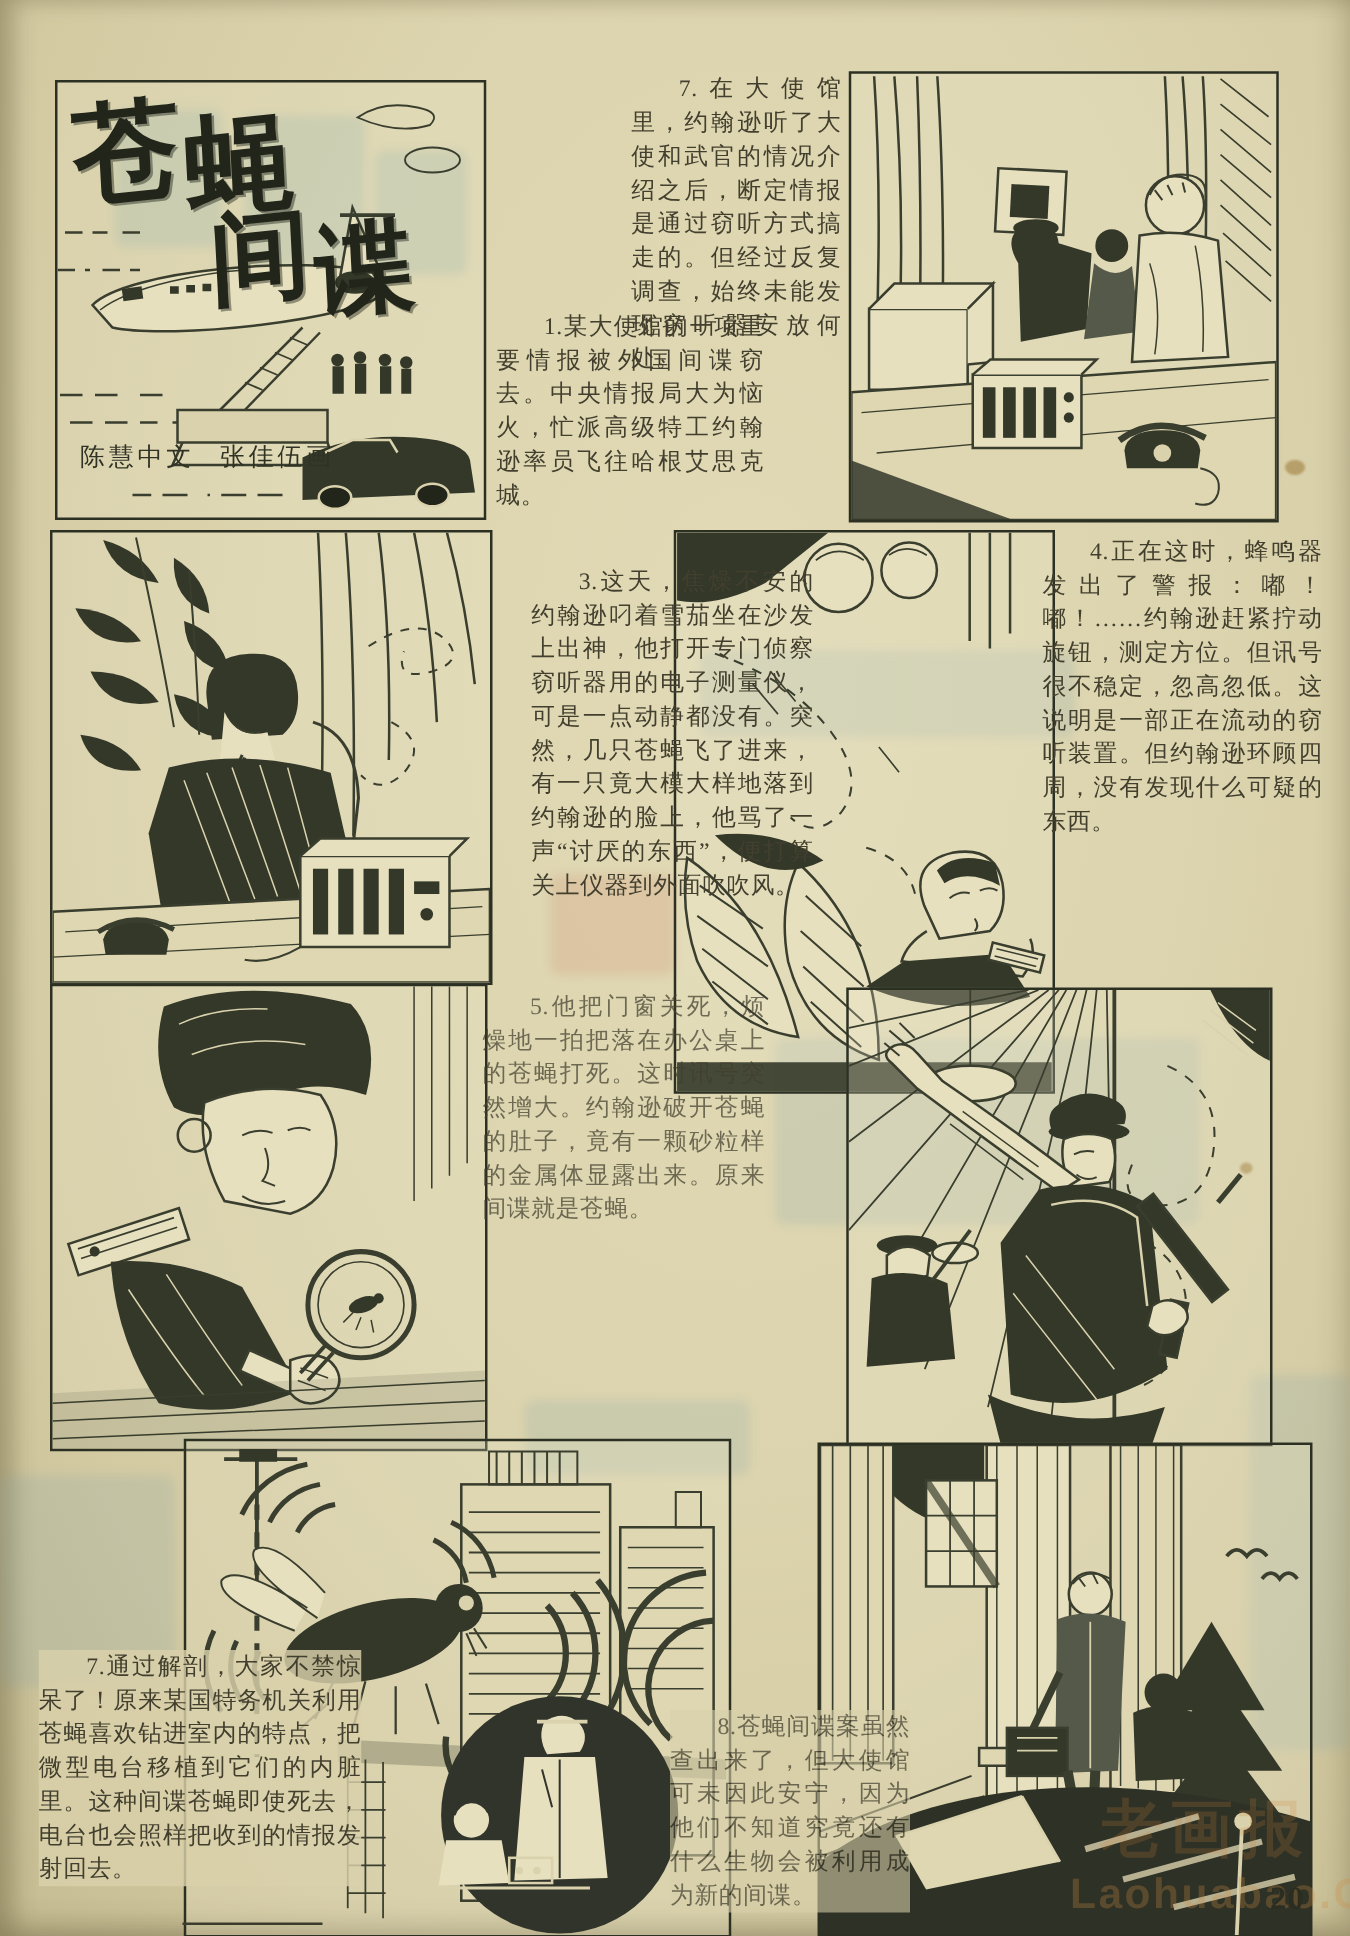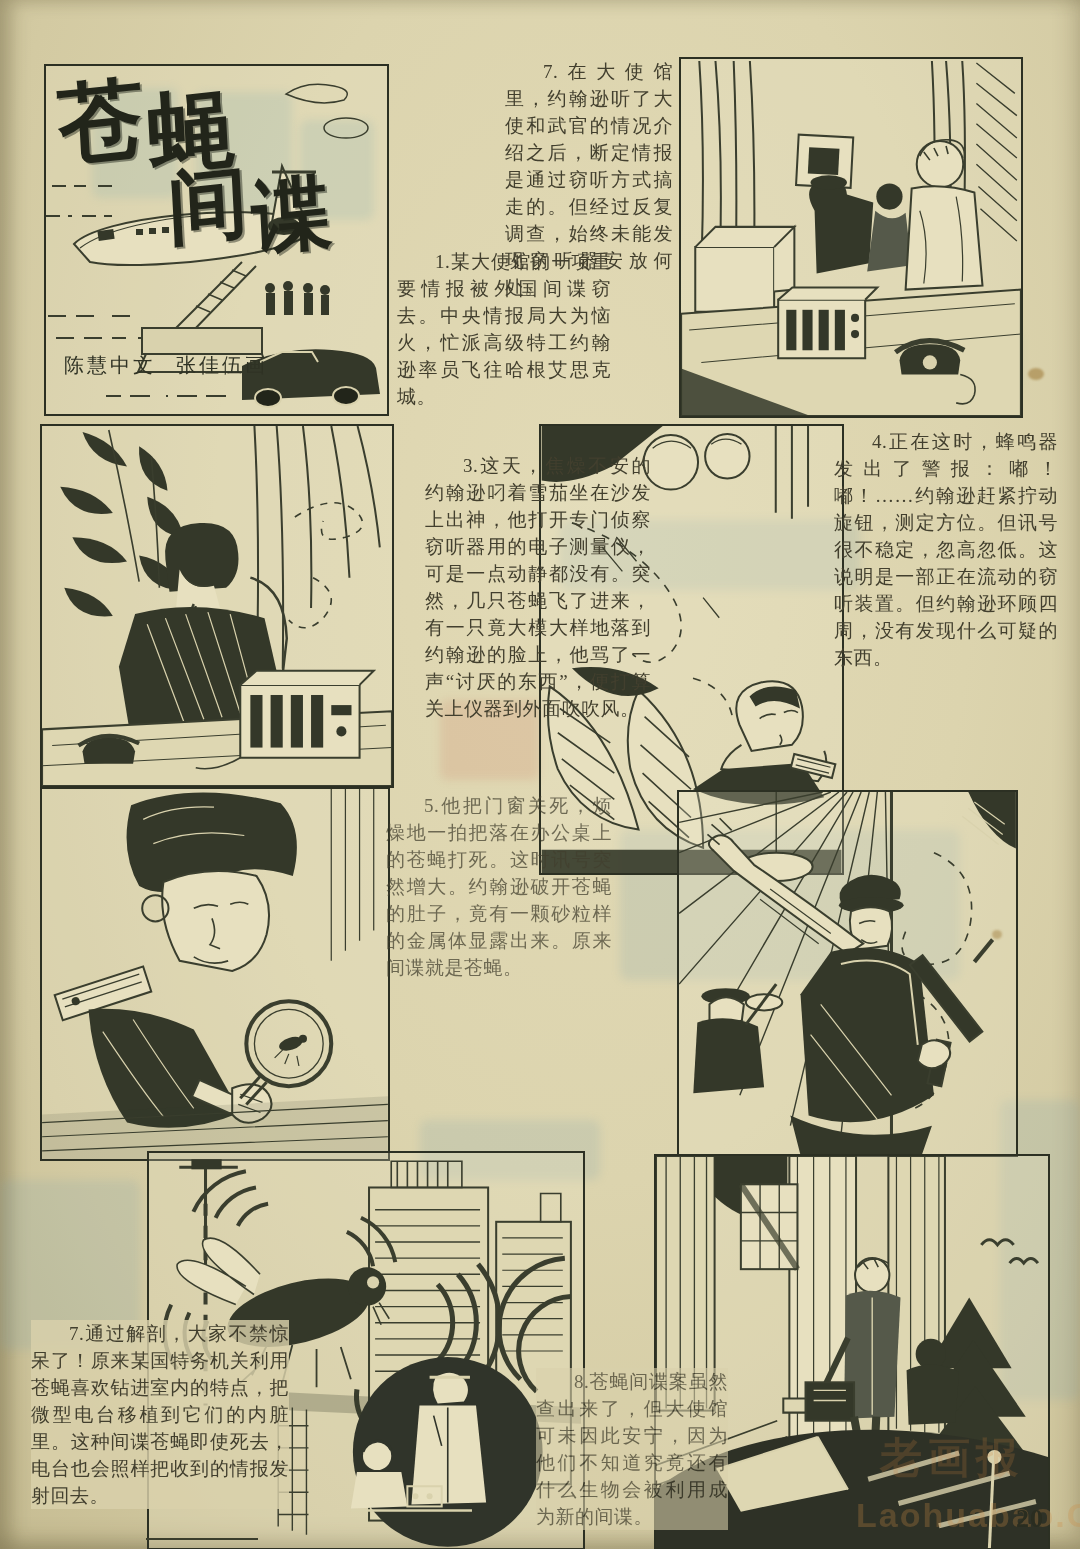--- a/index.html
+++ b/index.html
@@ -34,21 +34,21 @@
     text-shadow:2px 2px 0 rgba(34,37,26,.45);
   }
   .credits{position:absolute;z-index:3;font-size:20px;letter-spacing:3px;color:#2f3224;}
 
   .pagenum{position:absolute;z-index:4;font-size:26px;font-weight:bold;color:#2a2d20;letter-spacing:1px;}
   .watermark{
     position:absolute;z-index:4;font-family:"Liberation Sans","DejaVu Sans",sans-serif;
     font-size:34px;font-weight:bold;color:rgba(205,140,70,.28);letter-spacing:2px;
   }
   .ghostmark{
-    position:absolute;z-index:4;font-size:42px;font-weight:bold;
+    position:absolute;z-index:4;font-size:50px;font-weight:bold;
     color:rgba(210,130,60,.20);letter-spacing:6px;
   }
   .divider{position:absolute;z-index:3;height:2px;background:#3a3d2c;}
 </style>
 </head>
 <body>
 
 <div class="page">
 
   <div class="bleed cyan" style="left:92px;top:88px;width:86px;height:110px;"></div>

